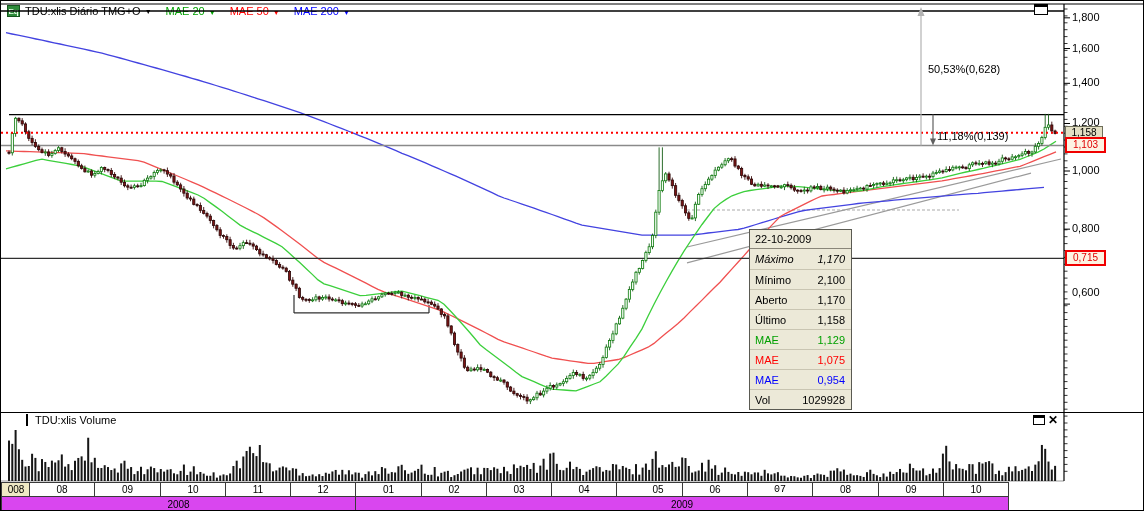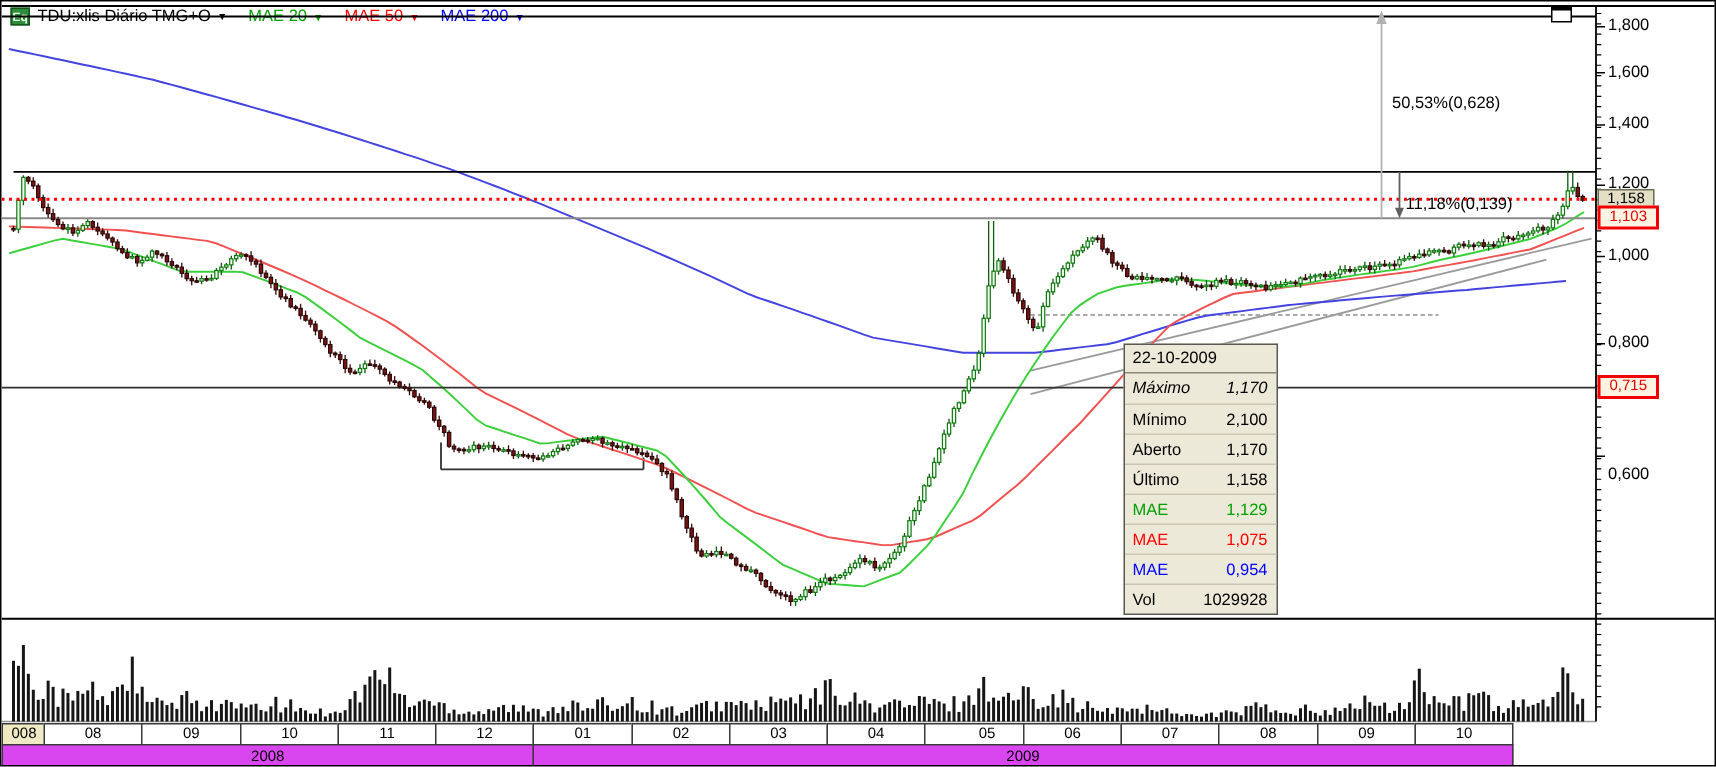--- a/index.html
+++ b/index.html
@@ -1115,21 +1115,21 @@
 
   <div class="max-icon"></div>
 
   <div id="ylabels">
       <div class="ylabel" style="position: absolute; left: 1071px; top: 9.8365px; z-index: 4; font-size: 11px;">1,800</div>
       <div class="ylabel" style="position: absolute; left: 1071px; top: 40.528px; z-index: 4; font-size: 11px;">1,600</div>
       <div class="ylabel" style="position: absolute; left: 1071px; top: 75.3232px; z-index: 4; font-size: 11px;">1,400</div>
       <div class="ylabel" style="position: absolute; left: 1071px; top: 115.491px; z-index: 4; font-size: 11px;">1,200</div>
       <div class="ylabel" style="position: absolute; left: 1071px; top: 163px; z-index: 4; font-size: 11px;">1,000</div>
       <div class="ylabel" style="position: absolute; left: 1071px; top: 221.146px; z-index: 4; font-size: 11px;">0,800</div>
-      <div class="ylabel" style="position: absolute; left: 1071px; top: 309px; z-index: 4; font-size: 11px;">0,600</div>
+      <div class="ylabel" style="position: absolute; left: 1071px; top: 285px; z-index: 4; font-size: 11px;">0,600</div>
     </div>
 
   <div class="marker last" id="marker-last" style="top: 124.775px;">1,158</div>
   <div class="marker alert" id="marker-a0" style="top: 136.455px;">1,103</div>
   <div class="marker alert" id="marker-a1" style="top: 249.416px;">0,715</div>
 
   <div class="ann" style="left:927px; top:62px">50,53%(0,628)</div>
   <div class="ann" style="left:936px; top:129px">11,18%(0,139)</div>
 
   <div class="tooltip">
@@ -1163,36 +1163,42 @@
           <span style="color: rgb(0, 0, 255);">MAE</span>
           <span style="color: rgb(0, 0, 255);">0,954</span>
         </div>
         <div class="trow">
           <span style="color: rgb(0, 0, 0);">Vol</span>
           <span style="color: rgb(0, 0, 0);">1029928</span>
         </div>
       </div>
   </div>
 
+  <div class="vol-header">
+    <div class="vol-grip"></div>
+    <div class="vol-title">TDU:xlis Volume</div>
+    <div class="vol-restore"></div>
+    <div class="vol-close">✕</div>
+  </div>
 
   <div class="xaxis">
     <div class="stub">008</div>
     <div id="monthcells">
         <div class="xcell" style="left: 28px; width: 66px;">08</div>
         <div class="xcell" style="left: 93px; width: 67px;">09</div>
         <div class="xcell" style="left: 159px; width: 66px;">10</div>
         <div class="xcell" style="left: 224px; width: 66px;">11</div>
         <div class="xcell" style="left: 289px; width: 66px;">12</div>
         <div class="xcell" style="left: 354px; width: 67px;">01</div>
         <div class="xcell" style="left: 420px; width: 66px;">02</div>
         <div class="xcell" style="left: 485px; width: 66px;">03</div>
         <div class="xcell" style="left: 550px; width: 66px;">04</div>
         <div class="xcell" style="left: 615px; width: 84px;">05</div>
         <div class="xcell" style="left: 681px; width: 66px;">06</div>
-        <div class="xcell" style="left: 746px; width: 66px;">07</div>
+        <div class="xcell" style="left: 746px; width: 66px; font-family: Liberation Mono, monospace;">07</div>
         <div class="xcell" style="left: 811px; width: 67px;">08</div>
         <div class="xcell" style="left: 877px; width: 66px;">09</div>
         <div class="xcell" style="left: 942px; width: 66px;">10</div>
       </div>
     <div id="yearcells">
         <div class="ycell" style="left: 0px; width: 355px;">2008</div>
         <div class="ycell" style="left: 354px; width: 654px;">2009</div>
       </div>
   </div>
 

